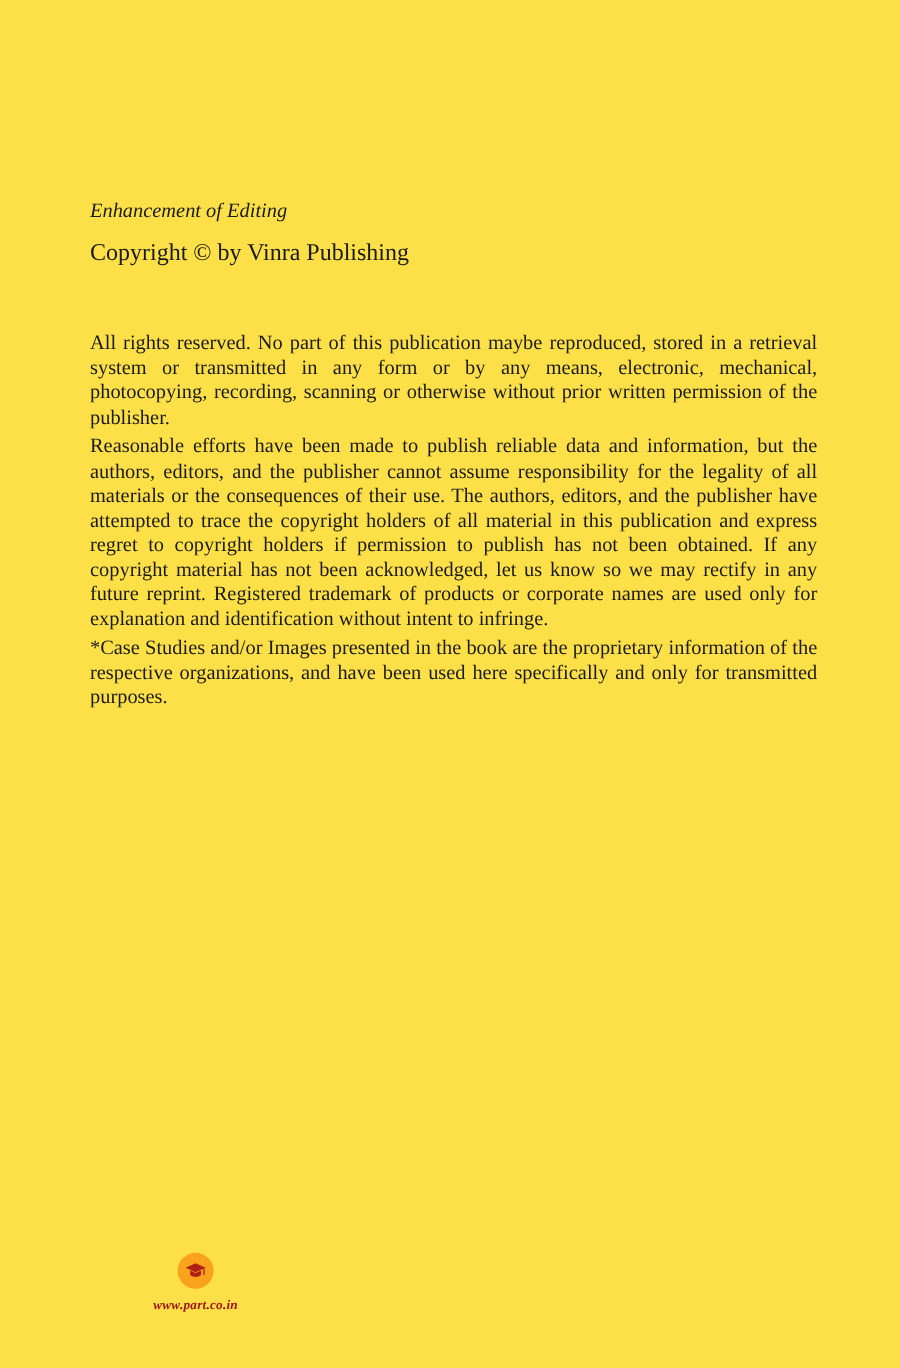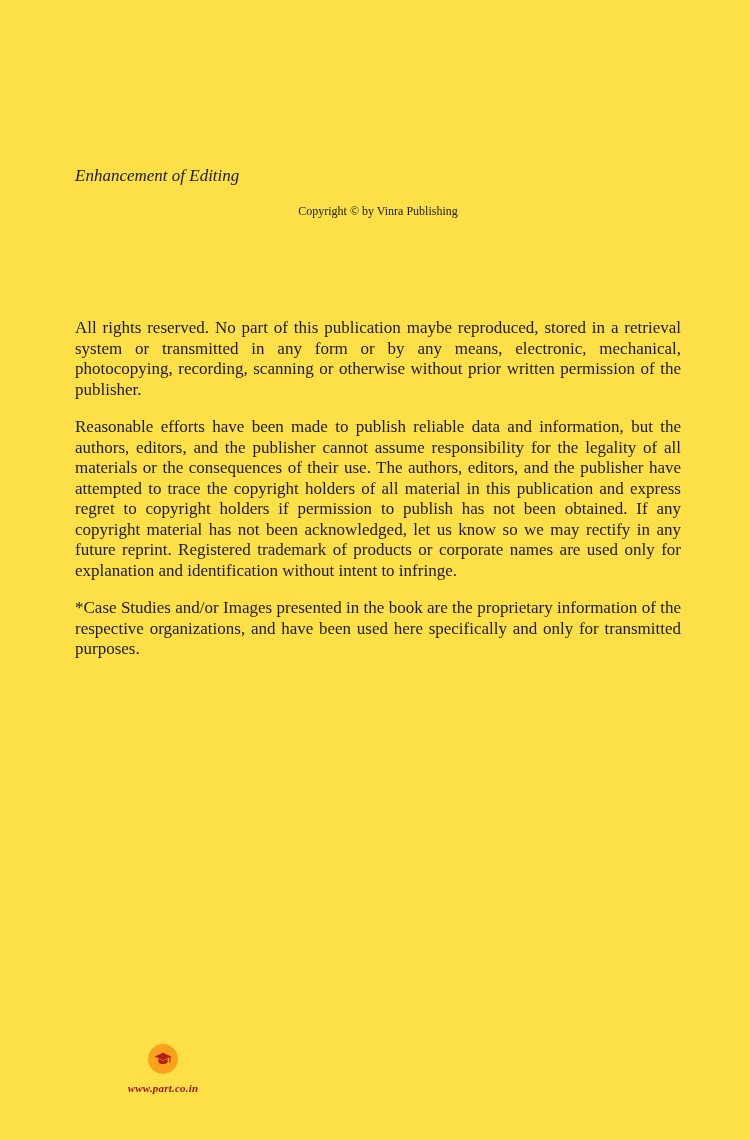--- a/index.html
+++ b/index.html
@@ -23,32 +23,31 @@
     left: 75px;
     width: 606px;
   }
   .book-title {
     font-style: italic;
     font-size: 17px;
     line-height: 21px;
     margin-bottom: 15px;
   }
   .copyright-line {
-    font-size: 12px;
+    font-size: 20px;
     line-height: 21px;
-    text-align: center;
   }
   .para {
     font-size: 17px;
     line-height: 20.5px;
     text-align: justify;
-    margin-top: 17px;
+    margin-top: 4px;
   }
   .para.first {
-    margin-top: 96px;
+    margin-top: 54px;
   }
   .footer {
     position: absolute;
     left: 108px;
     top: 1044px;
     width: 110px;
     text-align: center;
   }
   .logo-circle {
     width: 30px;

